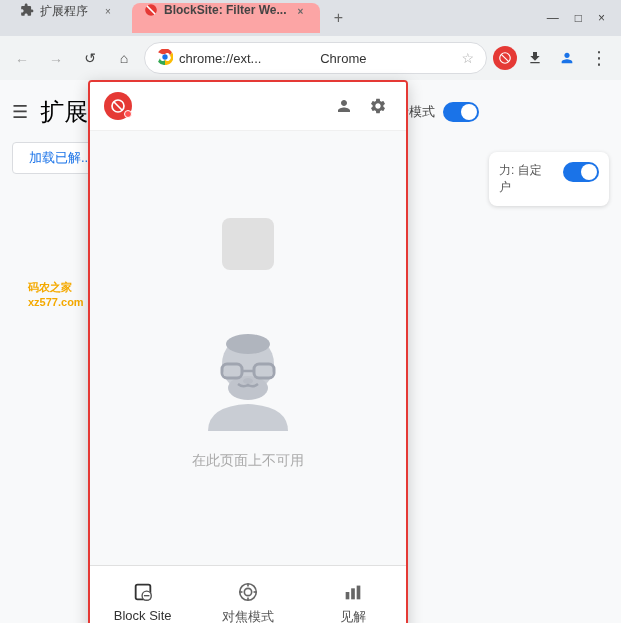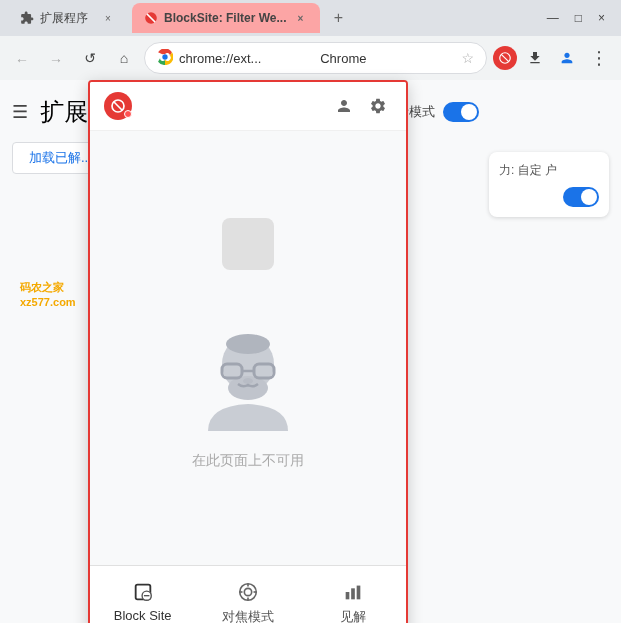--- a/index.html
+++ b/index.html
@@ -24,21 +24,20 @@
     .tab-bar {
       display: flex;
       align-items: center;
       background: #dee1e6;
       height: 36px;
       padding: 0 8px;
       gap: 4px;
     }
     .tab {
       display: flex;
-      align-items: center;
       background: #dee1e6;
       height: 30px;
       padding: 0 12px;
       border-radius: 8px 8px 0 0;
       font-size: 12px;
       color: #444;
       gap: 6px;
       cursor: pointer;
       min-width: 120px;
     }
@@ -237,38 +236,38 @@
       font-size: 13px;
       color: #1a73e8;
       background: white;
       cursor: pointer;
       width: fit-content;
     }
 
     
     .watermark {
       position: absolute;
-      left: 20px;
+      left: 28px;
       top: 200px;
       font-size: 11px;
       color: #f4a900;
       font-weight: bold;
       line-height: 1.4;
       z-index: 1;
     }
 
     
     .right-card {
       width: 120px;
       background: white;
       border-radius: 8px;
       box-shadow: 0 1px 4px rgba(0,0,0,0.15);
       padding: 10px;
       display: flex;
-      flex-direction: column;
+      flex-direction: row;
       gap: 8px;
       font-size: 12px;
       color: #444;
       align-self: flex-start;
       margin-top: 60px;
     }
     .right-card-text {
       font-size: 12px;
       color: #555;
       line-height: 1.4;

